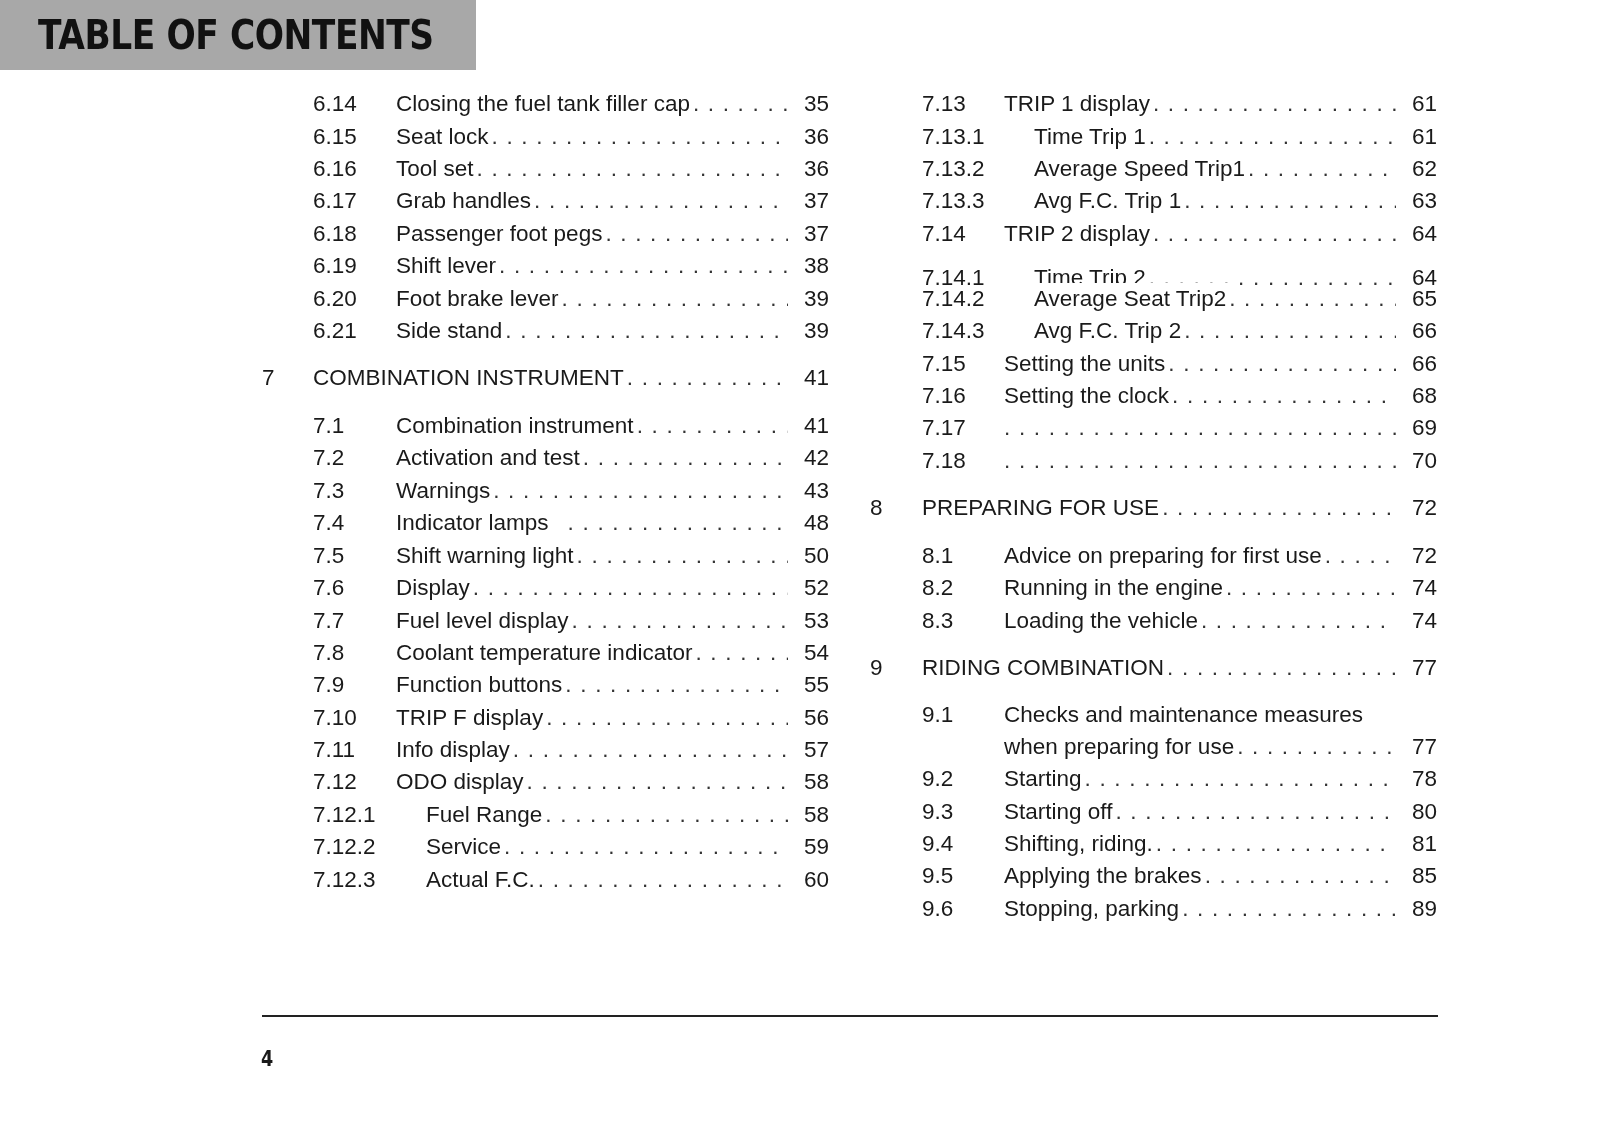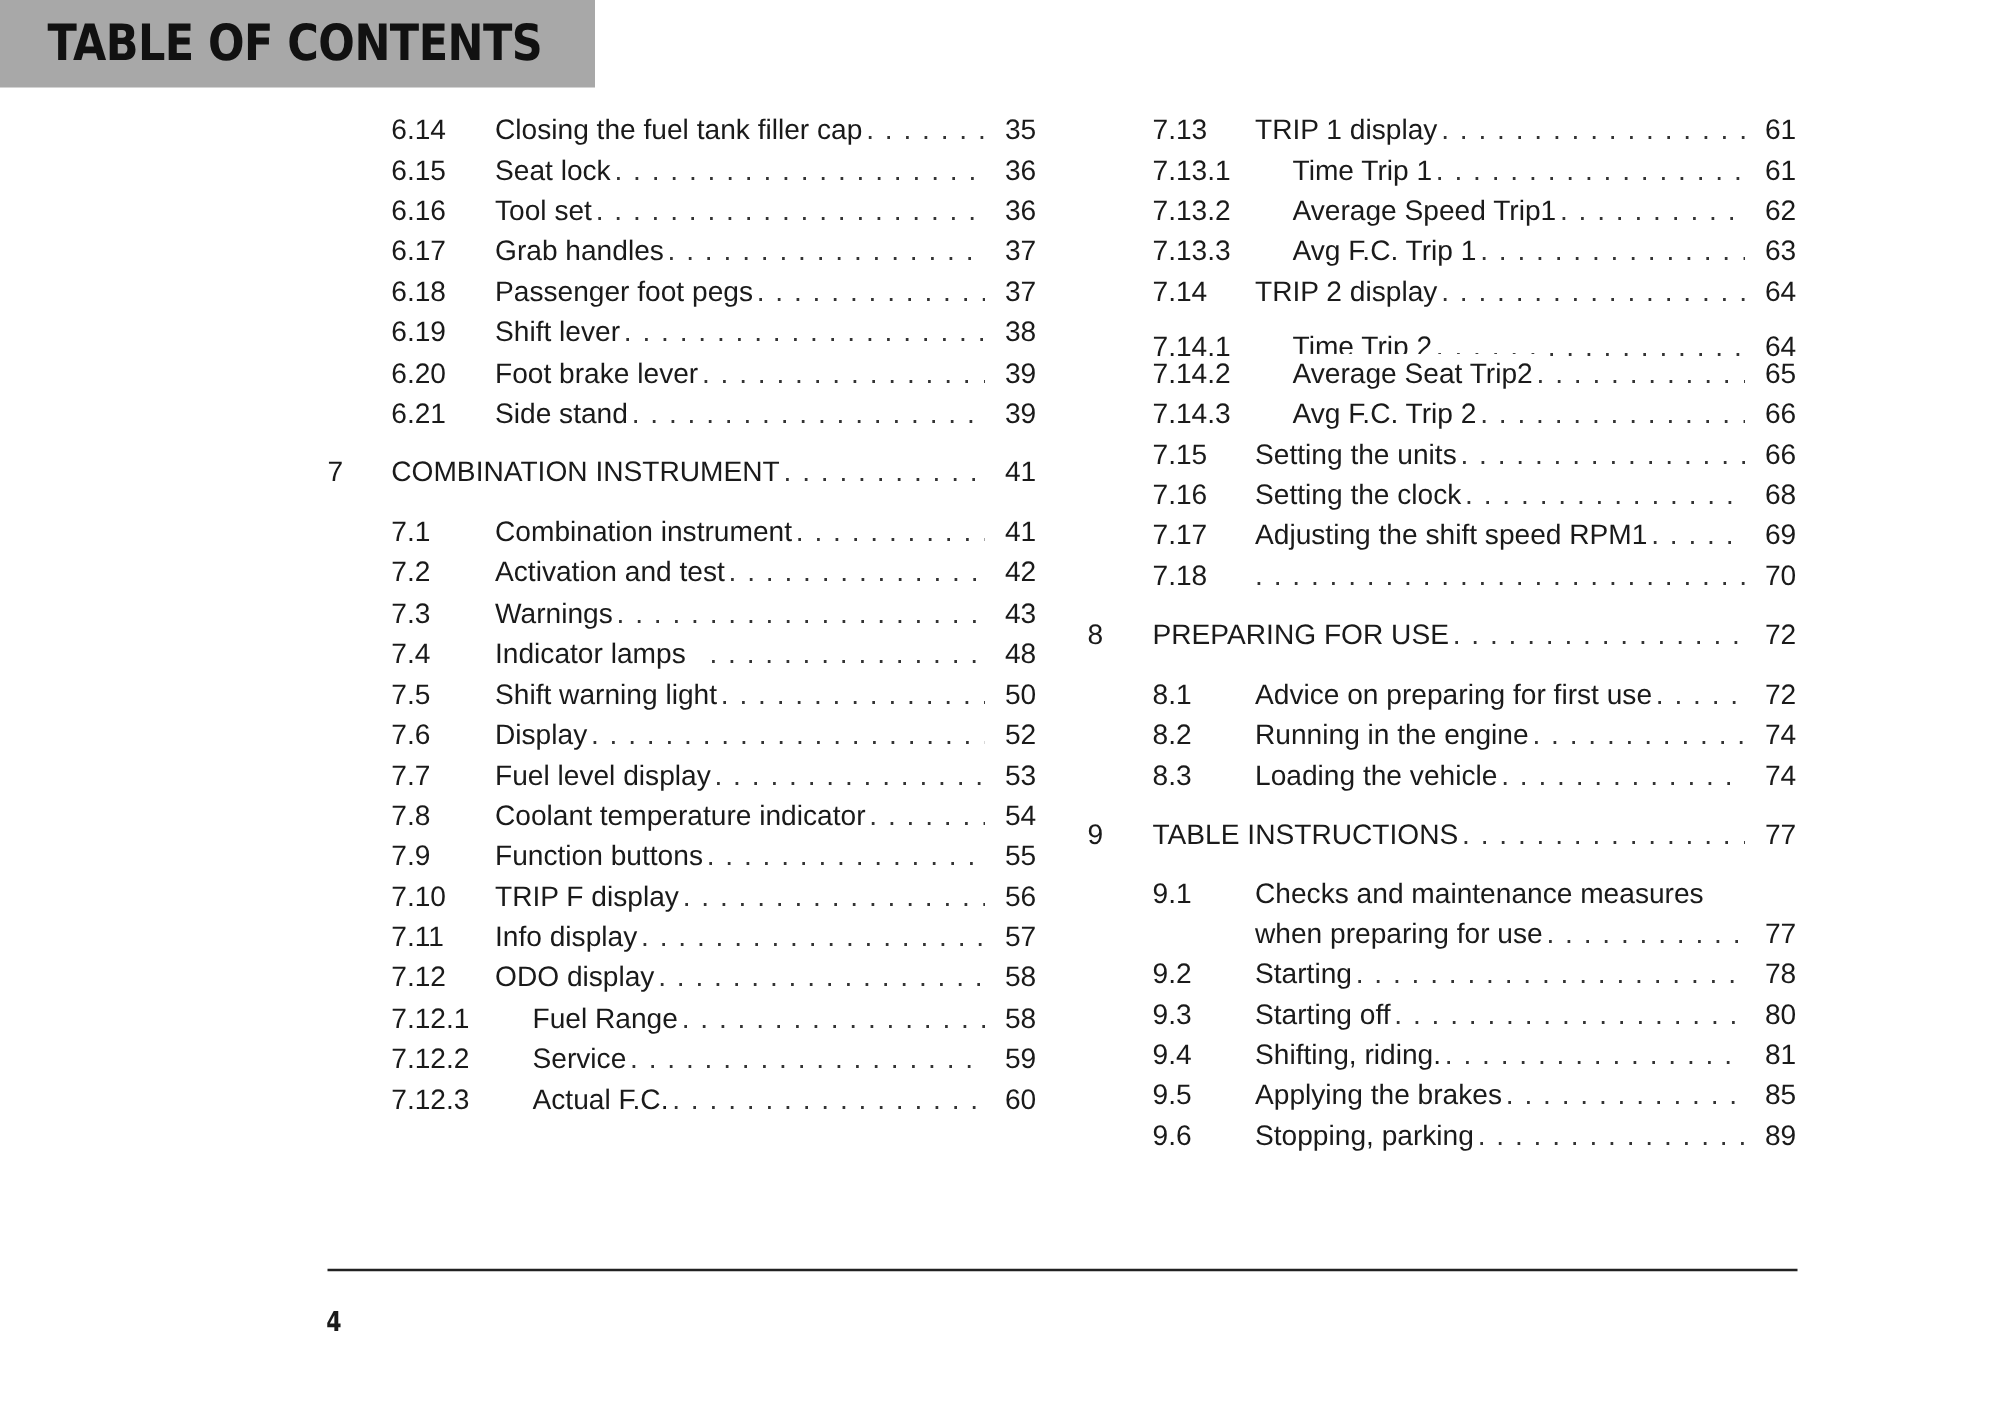--- a/index.html
+++ b/index.html
@@ -297,21 +297,20 @@
       <span class="num" style="left: 922px;">7.16</span>
       <div class="title-wrap" style="left: 1004px; width: 392px;">
         <span class="title">Setting the clock</span>
         <span class="leader">. . . . . . . . . . . . . . . . . . . . . . . . . . . . . . . . . . . . . . . . . . . . . . . . . . . . . . . . . . . . . . . . . . . . . . . . . . . . . . . . . . . . . . . . . . . . . . . . . . . . . . . . . . . . . . . . . . . . . . . . </span>
       </div>
       <span class="page" style="left: 1397px; width: 40px;">68</span>
     </div>
     <div class="row" style="top: 412px; left: 0px; width: 1600px;">
       <span class="num" style="left: 922px;">7.17</span>
       <div class="title-wrap" style="left: 1004px; width: 392px;">
-        <span class="title">Adjusting the shift speed RPM1</span>
         <span class="leader">. . . . . . . . . . . . . . . . . . . . . . . . . . . . . . . . . . . . . . . . . . . . . . . . . . . . . . . . . . . . . . . . . . . . . . . . . . . . . . . . . . . . . . . . . . . . . . . . . . . . . . . . . . . . . . . . . . . . . . . . </span>
       </div>
       <span class="page" style="left: 1397px; width: 40px;">69</span>
     </div>
     <div class="row" style="top: 445px; left: 0px; width: 1600px;">
       <span class="num" style="left: 922px;">7.18</span>
       <div class="title-wrap" style="left: 1004px; width: 392px;">
         <span class="leader">. . . . . . . . . . . . . . . . . . . . . . . . . . . . . . . . . . . . . . . . . . . . . . . . . . . . . . . . . . . . . . . . . . . . . . . . . . . . . . . . . . . . . . . . . . . . . . . . . . . . . . . . . . . . . . . . . . . . . . . . </span>
       </div>
       <span class="page" style="left: 1397px; width: 40px;">70</span>
@@ -344,21 +343,21 @@
       <span class="num" style="left: 922px;">8.3</span>
       <div class="title-wrap" style="left: 1004px; width: 392px;">
         <span class="title">Loading the vehicle</span>
         <span class="leader">. . . . . . . . . . . . . . . . . . . . . . . . . . . . . . . . . . . . . . . . . . . . . . . . . . . . . . . . . . . . . . . . . . . . . . . . . . . . . . . . . . . . . . . . . . . . . . . . . . . . . . . . . . . . . . . . . . . . . . . . </span>
       </div>
       <span class="page" style="left: 1397px; width: 40px;">74</span>
     </div>
     <div class="row" style="top: 652px; left: 0px; width: 1600px;">
       <span class="num" style="left: 870px;">9</span>
       <div class="title-wrap" style="left: 922px; width: 474px;">
-        <span class="title">TABLE INSTRUCTIONS</span>
+        <span class="title">RIDING COMBINATION</span>
         <span class="leader">. . . . . . . . . . . . . . . . . . . . . . . . . . . . . . . . . . . . . . . . . . . . . . . . . . . . . . . . . . . . . . . . . . . . . . . . . . . . . . . . . . . . . . . . . . . . . . . . . . . . . . . . . . . . . . . . . . . . . . . . </span>
       </div>
       <span class="page" style="left: 1397px; width: 40px;">77</span>
     </div>
     <div class="row" style="top: 699px; left: 0px; width: 1600px;">
       <span class="num" style="left: 922px;">9.1</span>
       <div class="title-wrap" style="left: 1004px; width: 392px;">
         <span class="title">Checks and maintenance measures</span>
       </div>
     </div>

